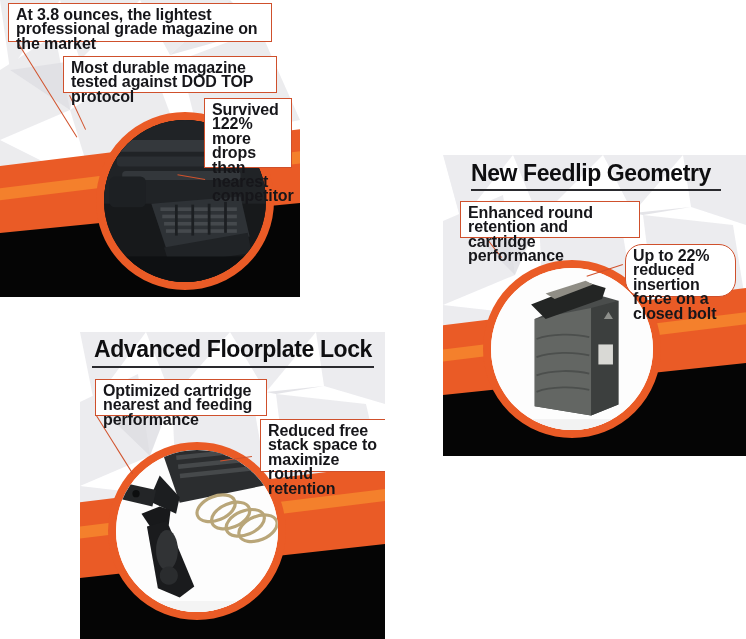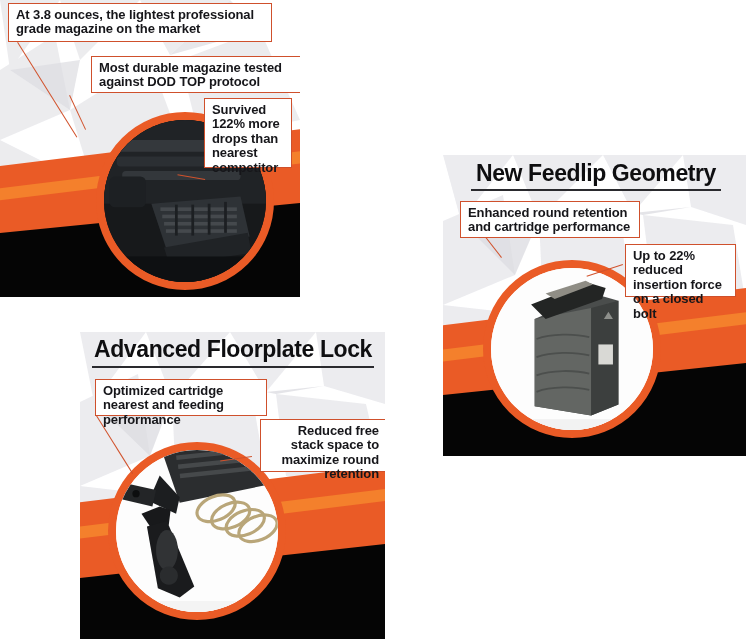--- a/index.html
+++ b/index.html
@@ -23,21 +23,21 @@
   .darkzone{position:absolute;left:0;width:100%;background:#050505;pointer-events:none;}
 
   
   .circle{position:absolute;border-radius:50%;
      border:8px solid #ea5b26;box-sizing:border-box;overflow:hidden;background:#fdfdfd;}
   .circle.dark{background:#16181a;}
 
   
   .callout{position:absolute;box-sizing:border-box;
      border:1.6px solid #cf502c;background:#ffffff;
-     color:#16161a;font-size:13px;line-height:14.4px;
+     color:#16161a;font-size:16px;line-height:14.4px;
      padding:4px 6px 4px 7px;font-weight:600;letter-spacing:-0.1px;}
 
   
   .leader{position:absolute;background:#d1522c;transform-origin:0 0;height:1.4px;}
 
   
   .heading{position:absolute;font-weight:bold;color:#0e0e10;letter-spacing:-0.4px;}
   .heading .rule{position:absolute;left:0;right:0;height:2.2px;background:#2a2a2e;}
 </style>
 </head>
@@ -99,21 +99,21 @@
       <rect x="0" y="150" width="178" height="28" fill="#0e1012"></rect>
     </svg>
   </div>
 
   <div class="leader" style="left:18px;top:42px;width:112px;transform:rotate(58deg);"></div>
   <div class="leader" style="left:70px;top:95px;width:38px;transform:rotate(65deg);"></div>
   <div class="leader" style="left:205px;top:180px;width:28px;transform:rotate(190deg);"></div>
 
   <div class="callout" style="left:8px;top:3px;width:264px;height:39px;">At 3.8 ounces, the lightest professional grade magazine on the market</div>
 
-  <div class="callout" style="left:63px;top:56px;width:214px;height:37px;margin-left:28px;">Most durable magazine tested against DOD TOP protocol</div>
+  <div class="callout" style="left:63px;top:56px;width:214px;height:37px;">Most durable magazine tested against DOD TOP protocol</div>
 
   <div class="callout" style="left:204px;top:98px;width:88px;height:70px;">Survived 122% more drops than nearest competitor</div>
 </div>
 
 <div class="panel" style="left:443px;top:155px;width:303px;height:301px;">
 
   <svg class="texture" viewBox="0 0 303 301" preserveAspectRatio="none">
     <rect width="303" height="301" fill="#ffffff"></rect>
     <g fill="#eaeaee" opacity="0.9">
       <polygon points="0,0 70,0 18,66"></polygon>
@@ -160,27 +160,27 @@
       <rect x="118" y="84" width="16" height="22" fill="#d9d9d5"></rect>
       <path d="M124 56 l5 -8 l5 8 z" fill="#8d8f8b"></path>
       <rect x="0" y="166" width="178" height="12" fill="#f2f2f2"></rect>
     </svg>
   </div>
 
   <div class="leader" style="left:22px;top:55px;width:60px;transform:rotate(52deg);"></div>
   <div class="leader" style="left:180px;top:110px;width:38px;transform:rotate(162deg);"></div>
 
   <div class="heading" style="left:28px;top:5px;width:250px;height:36px;">
-    <div style="font-size:23px;line-height:26px;text-align:center;">New Feedlip Geometry</div>
+    <div style="font-size:23px;line-height:26px;text-align:left;">New Feedlip Geometry</div>
     <div class="rule" style="top:29px;"></div>
   </div>
 
   <div class="callout" style="left:17px;top:46px;width:180px;height:37px;">Enhanced round retention and cartridge performance</div>
 
-  <div class="callout" style="left:182px;top:89px;width:111px;height:53px;">Up to 22% reduced insertion force on a closed bolt</div>
+  <div class="callout" style="left:182px;top:89px;width:111px;height:53px;border-radius:17px;">Up to 22% reduced insertion force on a closed bolt</div>
 </div>
 
 <div class="panel" style="left:80px;top:332px;width:305px;height:307px;">
 
   <svg class="texture" viewBox="0 0 305 307" preserveAspectRatio="none">
     <rect width="305" height="307" fill="#ffffff"></rect>
     <g fill="#eaeaee" opacity="0.9">
       <polygon points="0,0 66,0 14,70"></polygon>
       <polygon points="66,0 150,0 92,66"></polygon>
       <polygon points="150,0 236,0 186,60"></polygon>
@@ -237,14 +237,14 @@
   <div class="leader" style="left:16px;top:82px;width:70px;transform:rotate(58deg);"></div>
   <div class="leader" style="left:172px;top:125px;width:32px;transform:rotate(172deg);"></div>
 
   <div class="heading" style="left:12px;top:4px;width:282px;height:36px;">
     <div style="font-size:23px;line-height:27px;text-align:center;">Advanced Floorplate Lock</div>
     <div class="rule" style="top:30px;"></div>
   </div>
 
   <div class="callout" style="left:15px;top:47px;width:172px;height:37px;">Optimized cartridge nearest and feeding performance</div>
 
-  <div class="callout" style="left:180px;top:87px;width:126px;height:53px;text-align:right;">Reduced free stack space to maximize round retention</div>
+  <div class="callout" style="left:180px;top:87px;width:126px;height:53px;">Reduced free stack space to maximize round retention</div>
 </div>
 
 </body></html>

